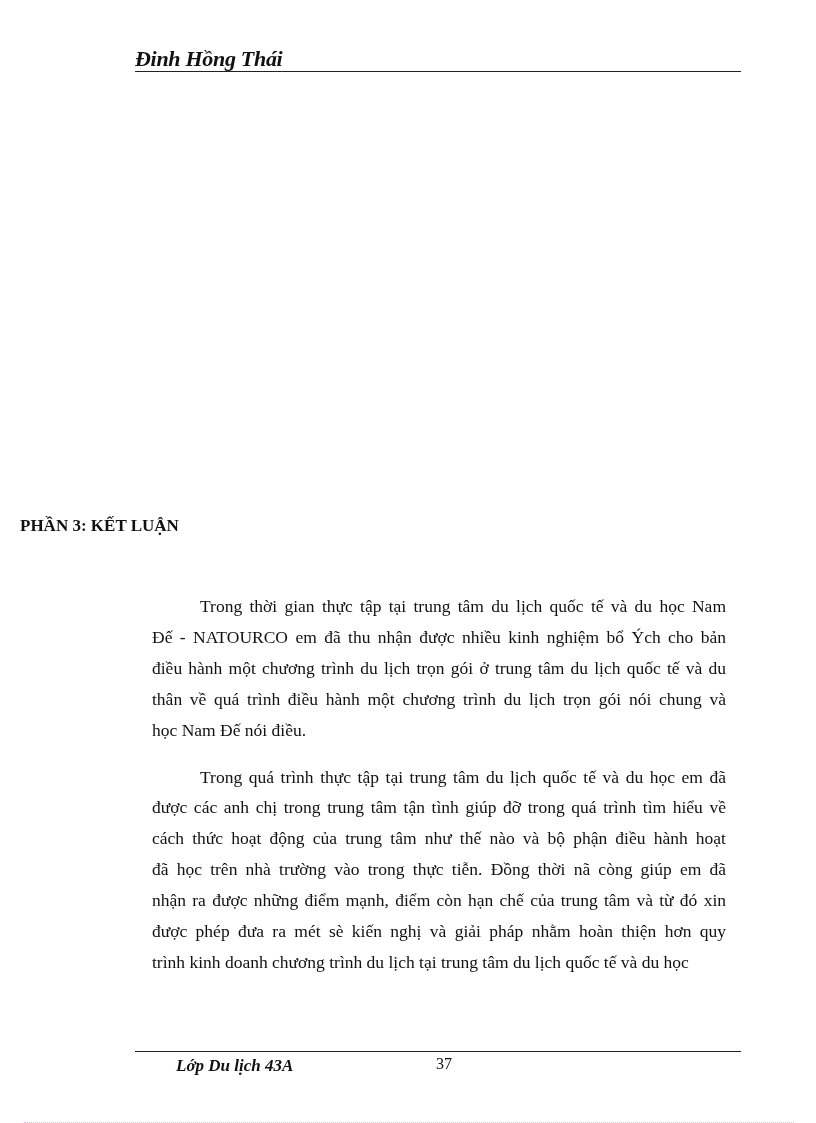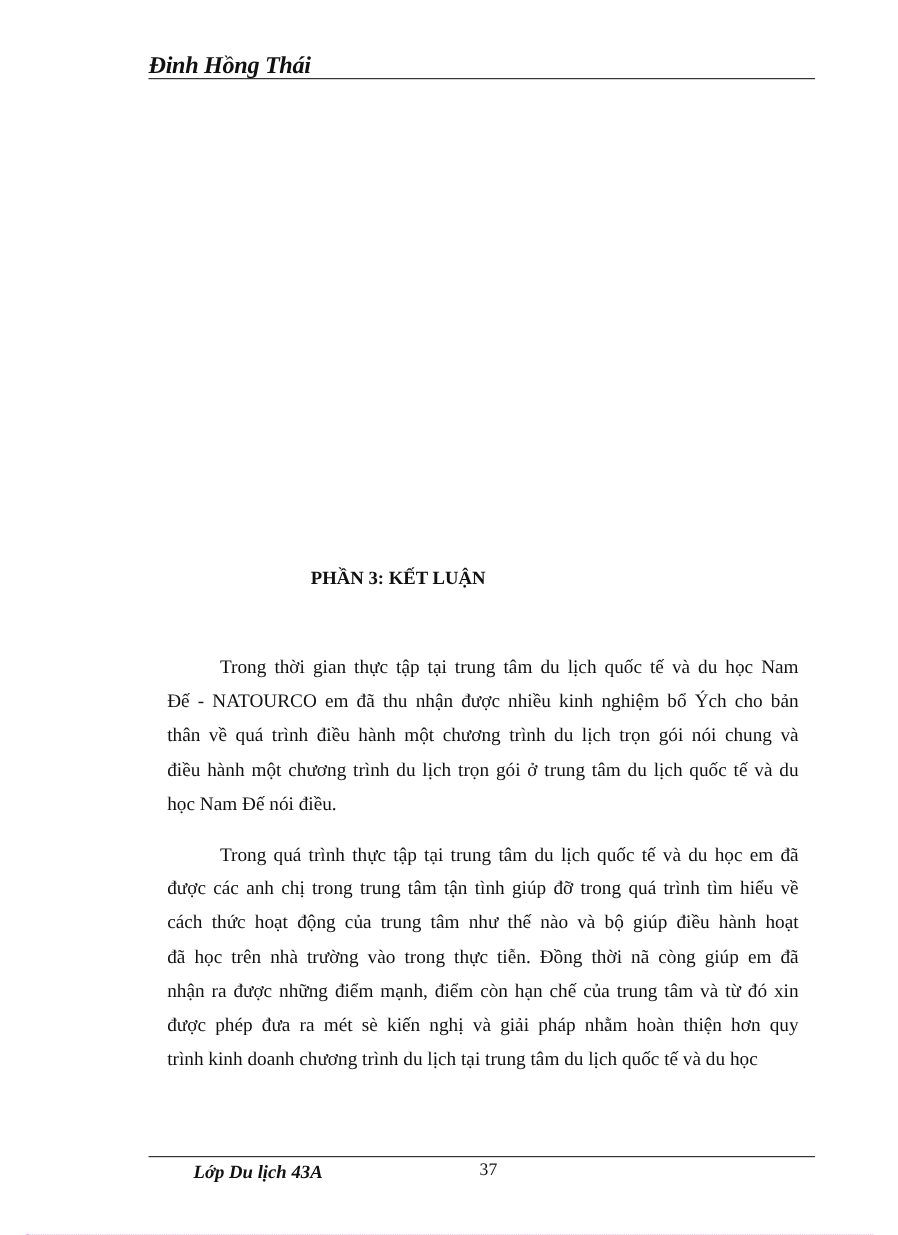--- a/index.html
+++ b/index.html
@@ -1,22 +1,22 @@
 <!DOCTYPE html>
 <html><head>
 <meta charset="utf-8">
 <style>
   html, body { margin: 0; padding: 0; background: #ffffff; }
   body { width: 816px; height: 1123px; position: relative; overflow: hidden;
          font-family: "Liberation Serif", "DejaVu Serif", serif; color: #111; }
   .header { position: absolute; left: 135px; top: 48px; width: 606px; }
   .header-name { font-style: italic; font-weight: bold; font-size: 22px; line-height: 22px; letter-spacing: -0.3px; }
   .header-rule { position: absolute; left: 135px; top: 71px; width: 606px; height: 0; border-top: 1.5px solid #222; }
-  .title { position: absolute; left: 0; width: 660px; top: 516px; text-align: center;
-           font-weight: bold; font-size: 17px; line-height: 20px; padding-left: 64px; box-sizing: border-box; }
+  .title { position: absolute; left: 0; width: 660px; top: 516px; text-align: left;
+           font-weight: bold; font-size: 17px; line-height: 20px; padding-left: 20px; box-sizing: border-box; }
   .body-text { position: absolute; left: 136px; top: 575px; width: 606px; font-size: 17.5px; line-height: 30.9px; }
   .body-text p { margin: 16px; text-align: justify; text-align-last: auto; }
   .line { display: block; text-align: justify; text-align-last: justify; white-space: nowrap; }
   .line.last { text-align-last: left; }
   .line.indent { padding-left: 48px; }
   .footer-rule { position: absolute; left: 135px; top: 1051px; width: 606px; height: 0; border-top: 1.5px solid #222; }
   .footer-class { position: absolute; left: 135px; top: 1056px; font-style: italic; font-weight: bold; font-size: 17px; line-height: 20px; margin-left: 41px; }
   .page-num { position: absolute; left: 436px; top: 1054px; font-size: 16px; line-height: 20px; }
   .bottom-dots { position: absolute; left: 24px; top: 1122px; width: 770px; height: 0; border-top: 1px dotted #e6b8e6; }
 </style>
@@ -27,28 +27,28 @@
   <span class="header-name">Đinh Hồng Thái</span>
 </div>
 <div class="header-rule"></div>
 
 <div class="title">PHẦN 3: KẾT LUẬN</div>
 
 <div class="body-text">
   <p>
     <span class="line indent">Trong thời gian thực tập tại trung tâm du lịch quốc tế và du học Nam</span>
     <span class="line">Đế - NATOURCO em đã thu nhận được nhiều kinh nghiệm bổ Ých cho bản</span>
+    <span class="line">điều hành một chương trình du lịch trọn gói ở trung tâm du lịch quốc tế và du</span>
     <span class="line">thân về quá trình điều hành một chương trình du lịch trọn gói nói chung và</span>
-    <span class="line">điều hành một chương trình du lịch trọn gói ở trung tâm du lịch quốc tế và du</span>
     <span class="line last">học Nam Đế nói điều.</span>
   </p>
   <p>
     <span class="line indent">Trong quá trình thực tập tại trung tâm du lịch quốc tế và du học em đã</span>
     <span class="line">được các anh chị trong trung tâm tận tình giúp đỡ trong quá trình tìm hiểu về</span>
-    <span class="line">cách thức hoạt động của trung tâm như thế nào và bộ giúp điều hành hoạt</span>
+    <span class="line">cách thức hoạt động của trung tâm như thế nào và bộ phận điều hành hoạt</span>
     <span class="line">đã học trên nhà trường vào trong thực tiễn. Đồng thời nã còng giúp em đã</span>
     <span class="line">nhận ra được những điểm mạnh, điểm còn hạn chế của trung tâm và từ đó xin</span>
     <span class="line">được phép đưa ra mét sè kiến nghị và giải pháp nhằm hoàn thiện hơn quy</span>
     <span class="line last">trình kinh doanh chương trình du lịch tại trung tâm du lịch quốc tế và du học</span>
   </p>
 </div>
 
 <div class="footer-rule"></div>
 <div class="footer-class">Lớp Du lịch 43A</div>
 <div class="page-num">37</div>

